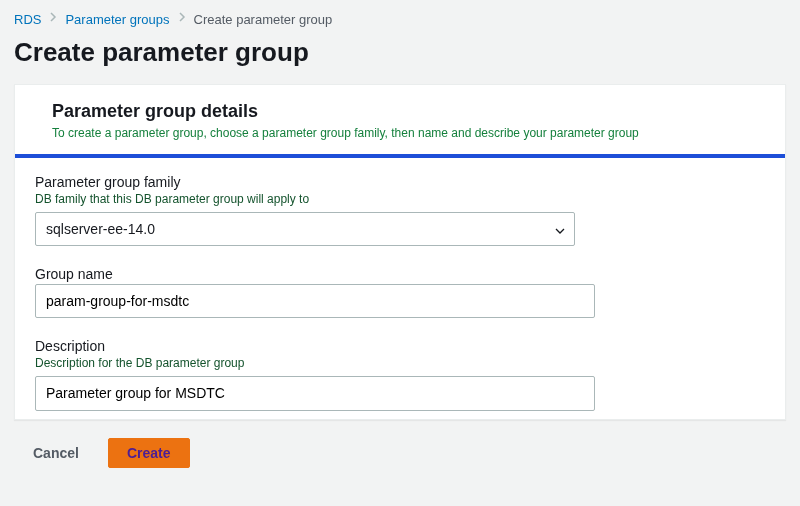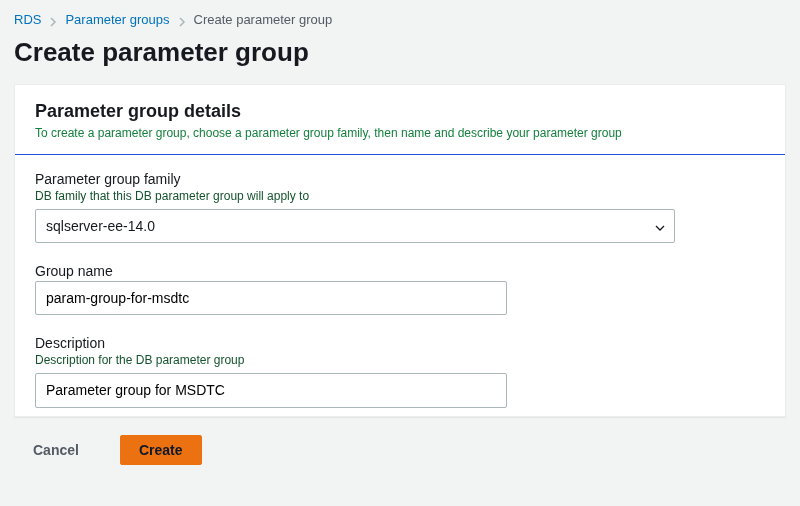--- a/index.html
+++ b/index.html
@@ -6,41 +6,41 @@
     body {
       font-family: "Amazon Ember", "Helvetica Neue", Arial, sans-serif;
       background: #f2f3f3;
       color: #16191f;
       width: 800px;
       height: 506px;
       padding: 12px 14px;
     }
     .breadcrumb {
       display: flex;
-      align-items: flex-end;
+      align-items: flex-start;
       gap: 8px;
       font-size: 13px;
       margin-bottom: 10px;
     }
     .breadcrumb a { color: #0073bb; text-decoration: none; cursor: pointer; }
     .breadcrumb .sep { color: #687078; display: inline-flex; }
     .breadcrumb .current { color: #545b64; }
     h1 {
       font-size: 26px;
       font-weight: 600;
       margin-bottom: 16px;
     }
     .panel {
       background: #fff;
       border: 1px solid #eaeded;
       box-shadow: 0 1px 1px rgba(0,0,0,0.05);
     }
     .panel-header {
-      padding: 16px 20px 14px;
-      border-bottom: 1px solid #1d4ed8;
+      padding: 16px 37px 14px;
+      border-bottom: 4px solid #1d4ed8;
     }
     .panel-header h2 {
       font-size: 18px;
       font-weight: 700;
       margin-bottom: 4px;
     }
     .panel-header .desc {
       font-size: 12px;
       color: #15803d;
     }
@@ -56,42 +56,42 @@
       color: #16191f;
       margin-bottom: 2px;
     }
     .field-hint {
       font-size: 12px;
       color: #14532d;
       margin-bottom: 6px;
     }
     .select-wrap {
       position: relative;
-      width: 640px;
+      width: 540px;
     }
     .select {
       width: 100%;
       padding: 7px 30px 7px 10px;
       font-size: 14px;
       border: 1px solid #aab7b8;
       border-radius: 2px;
       background: #fff;
       line-height: 1.3;
       cursor: pointer;
     }
     .select-caret {
       position: absolute;
       right: 10px;
       top: 50%;
       transform: translateY(-50%);
       color: #545b64;
       pointer-events: none;
     }
     .text-input {
-      width: 472px;
+      width: 560px;
       padding: 7px 10px;
       font-size: 14px;
       border: 1px solid #aab7b8;
       border-radius: 2px;
       background: #fff;
       line-height: 1.3;
     }
     .actions {
       display: flex;
       justify-content: flex-start;
@@ -108,22 +108,21 @@
       border: 1px solid transparent;
       background: transparent;
     }
     .btn-cancel {
       color: #545b64;
       border-color: transparent;
     }
     .btn-primary {
       background: #ec7211;
       border-color: #ec7211;
-      color: #0f172a;
-      margin-left: 12px;
+      color: #4c1d95;
     }
     .sep svg { display: block; }
   </style>
 </head>
 <body>
 
 <nav class="breadcrumb">
   <a>RDS</a>
   <span class="sep">
     <svg width="8" height="10" viewBox="0 0 8 10">

